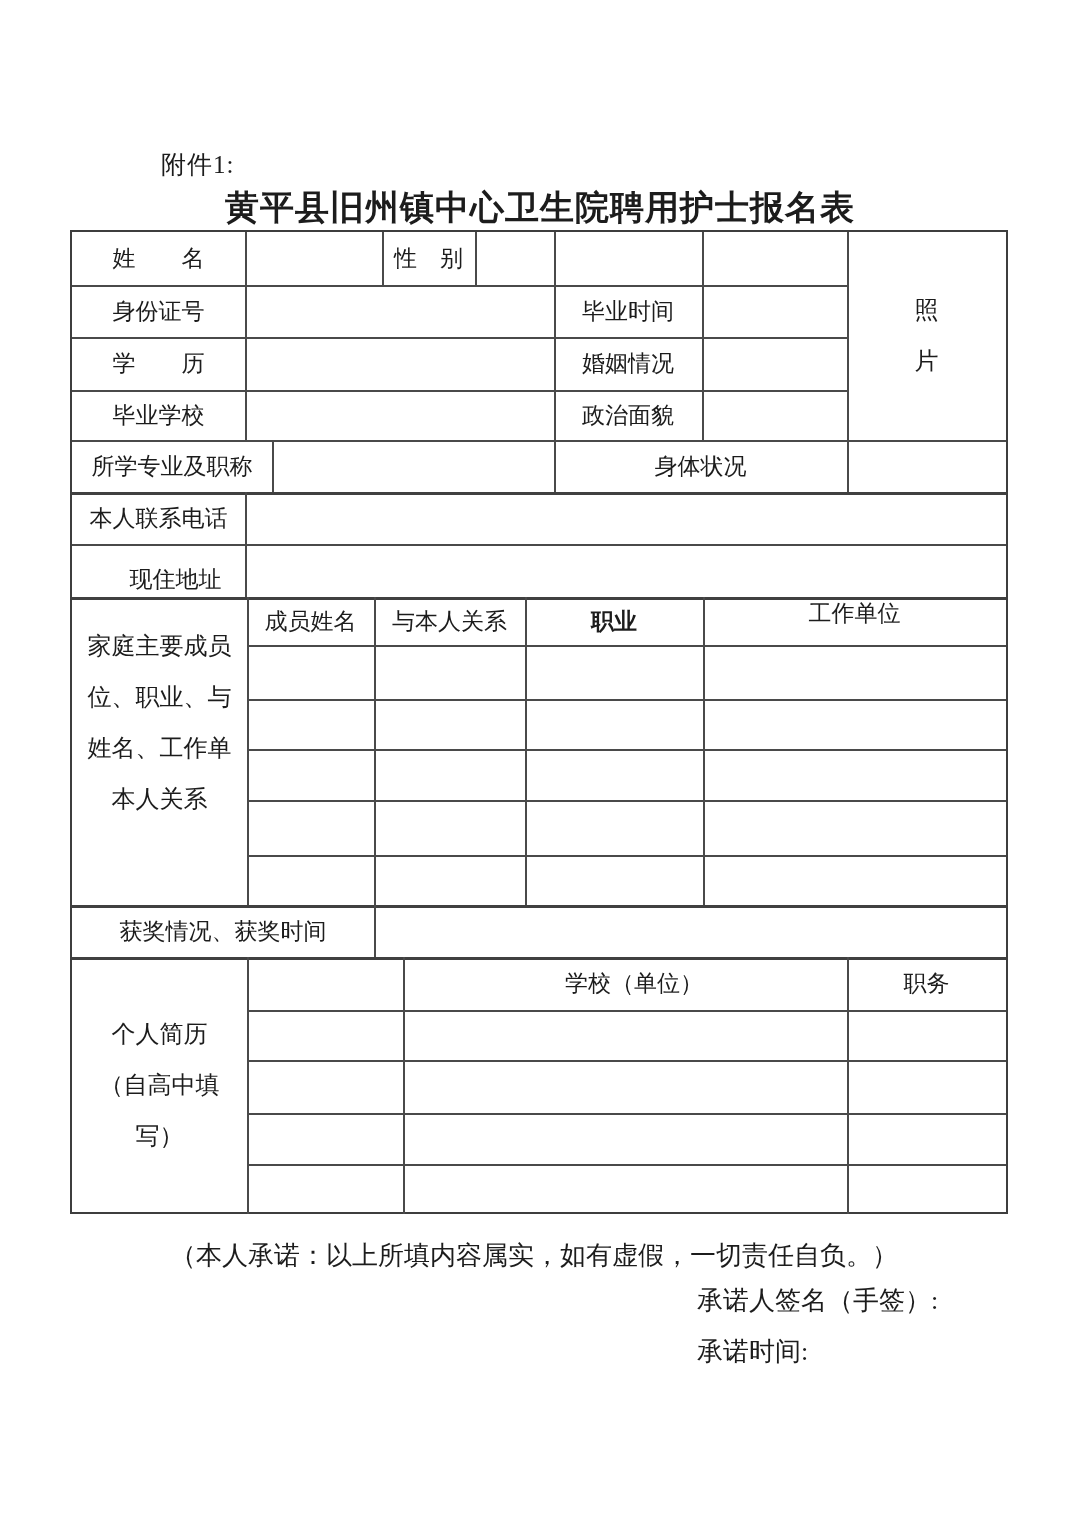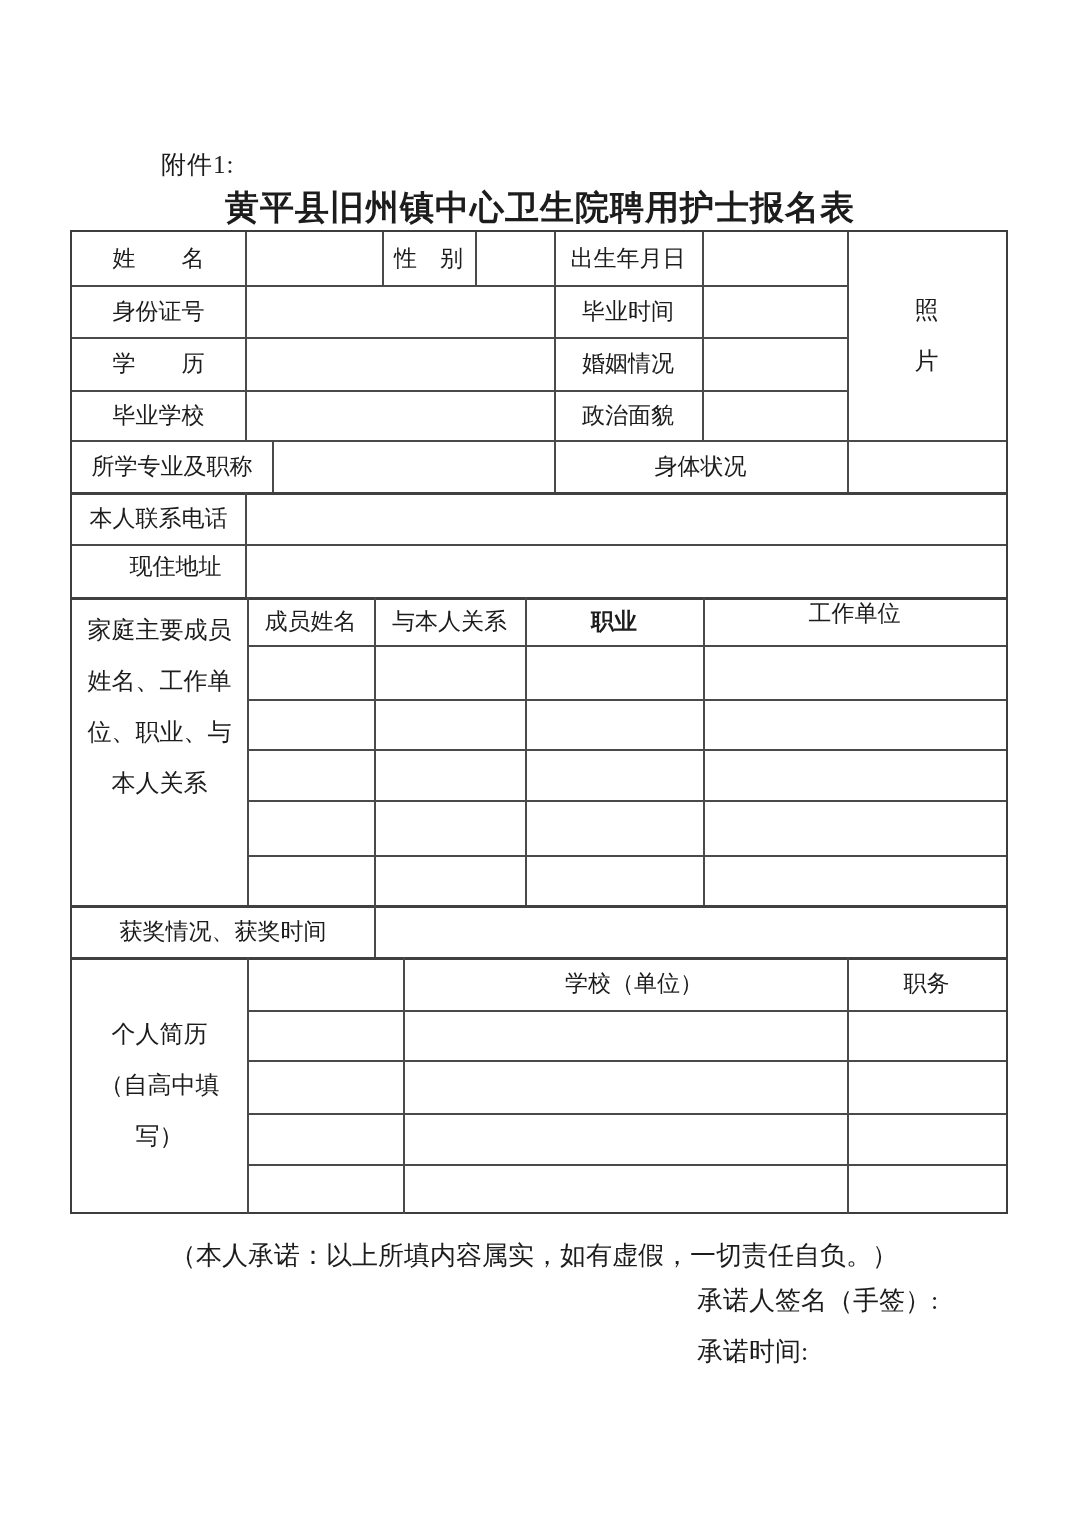--- a/index.html
+++ b/index.html
@@ -63,21 +63,20 @@
   <div class="v" style="left:453px;top:365px;height:308px;"></div>
   <div class="v" style="left:631px;top:365px;height:308px;"></div>
   <div class="v" style="left:175px;top:725px;height:257px;"></div>
   <div class="v" style="left:331px;top:725px;height:257px;"></div>
   <div class="v" style="left:775px;top:725px;height:257px;"></div>
 
   <div class="lbl" style="left:0;top:0;width:173px;height:53px;">姓　　名</div>
   <div class="cell" style="left:173px;top:0;width:137px;height:53px;"></div>
   <div class="lbl" style="left:310px;top:0;width:93px;height:53px;">性　别</div>
   <div class="cell" style="left:403px;top:0;width:79px;height:53px;"></div>
-  <div class="lbl" style="left:482px;top:0;width:148px;height:53px;">出生年月日</div>
   <div class="cell" style="left:630px;top:0;width:145px;height:53px;"></div>
 
   <div class="stack" style="left:775px;top:0;width:159px;height:208px;justify-content:center;">
     <div>照</div>
     <div>片</div>
   </div>
 
   <div class="lbl" style="left:0;top:53px;width:173px;height:52px;">身份证号</div>
   <div class="cell" style="left:173px;top:53px;width:309px;height:52px;"></div>
   <div class="lbl" style="left:482px;top:53px;width:148px;height:52px;">毕业时间</div>
@@ -94,27 +93,27 @@
   <div class="cell" style="left:630px;top:158px;width:145px;height:50px;"></div>
 
   <div class="lbl" style="left:0;top:208px;width:200px;height:52px;">所学专业及职称</div>
   <div class="cell" style="left:200px;top:208px;width:282px;height:52px;"></div>
   <div class="lbl" style="left:482px;top:208px;width:293px;height:52px;">身体状况</div>
   <div class="cell" style="left:775px;top:208px;width:159px;height:52px;"></div>
 
   <div class="lbl" style="left:0;top:260px;width:173px;height:52px;">本人联系电话</div>
   <div class="cell" style="left:173px;top:260px;width:761px;height:52px;"></div>
 
-  <div class="lbl" style="left:0;top:308px;width:207px;height:53px;">现住地址</div>
+  <div class="lbl" style="left:0;top:321px;width:207px;height:53px;">现住地址</div>
   <div class="cell" style="left:173px;top:312px;width:761px;height:53px;"></div>
 
-  <div class="stack" style="left:0;top:365px;width:175px;height:308px;justify-content:flex-start;padding-top:8px;box-sizing:border-box;">
+  <div class="stack" style="left:0;top:365px;width:175px;height:308px;justify-content:flex-start;padding-top:24px;box-sizing:border-box;">
     <div>家庭主要成员</div>
+    <div>位、职业、与</div>
     <div>姓名、工作单</div>
-    <div>位、职业、与</div>
     <div>本人关系</div>
   </div>
   <div class="lbl" style="left:175px;top:365px;width:127px;height:48px;">成员姓名</div>
   <div class="lbl" style="left:302px;top:365px;width:151px;height:48px;">与本人关系</div>
   <div class="lbl" style="left:453px;top:365px;width:178px;height:48px;font-weight:bold;">职业</div>
   <div class="lbl" style="left:631px;top:365px;width:303px;height:32px;">工作单位</div>
 
   <div class="lbl" style="left:0;top:673px;width:302px;height:52px;">获奖情况、获奖时间</div>
   <div class="cell" style="left:302px;top:673px;width:632px;height:52px;"></div>
 

